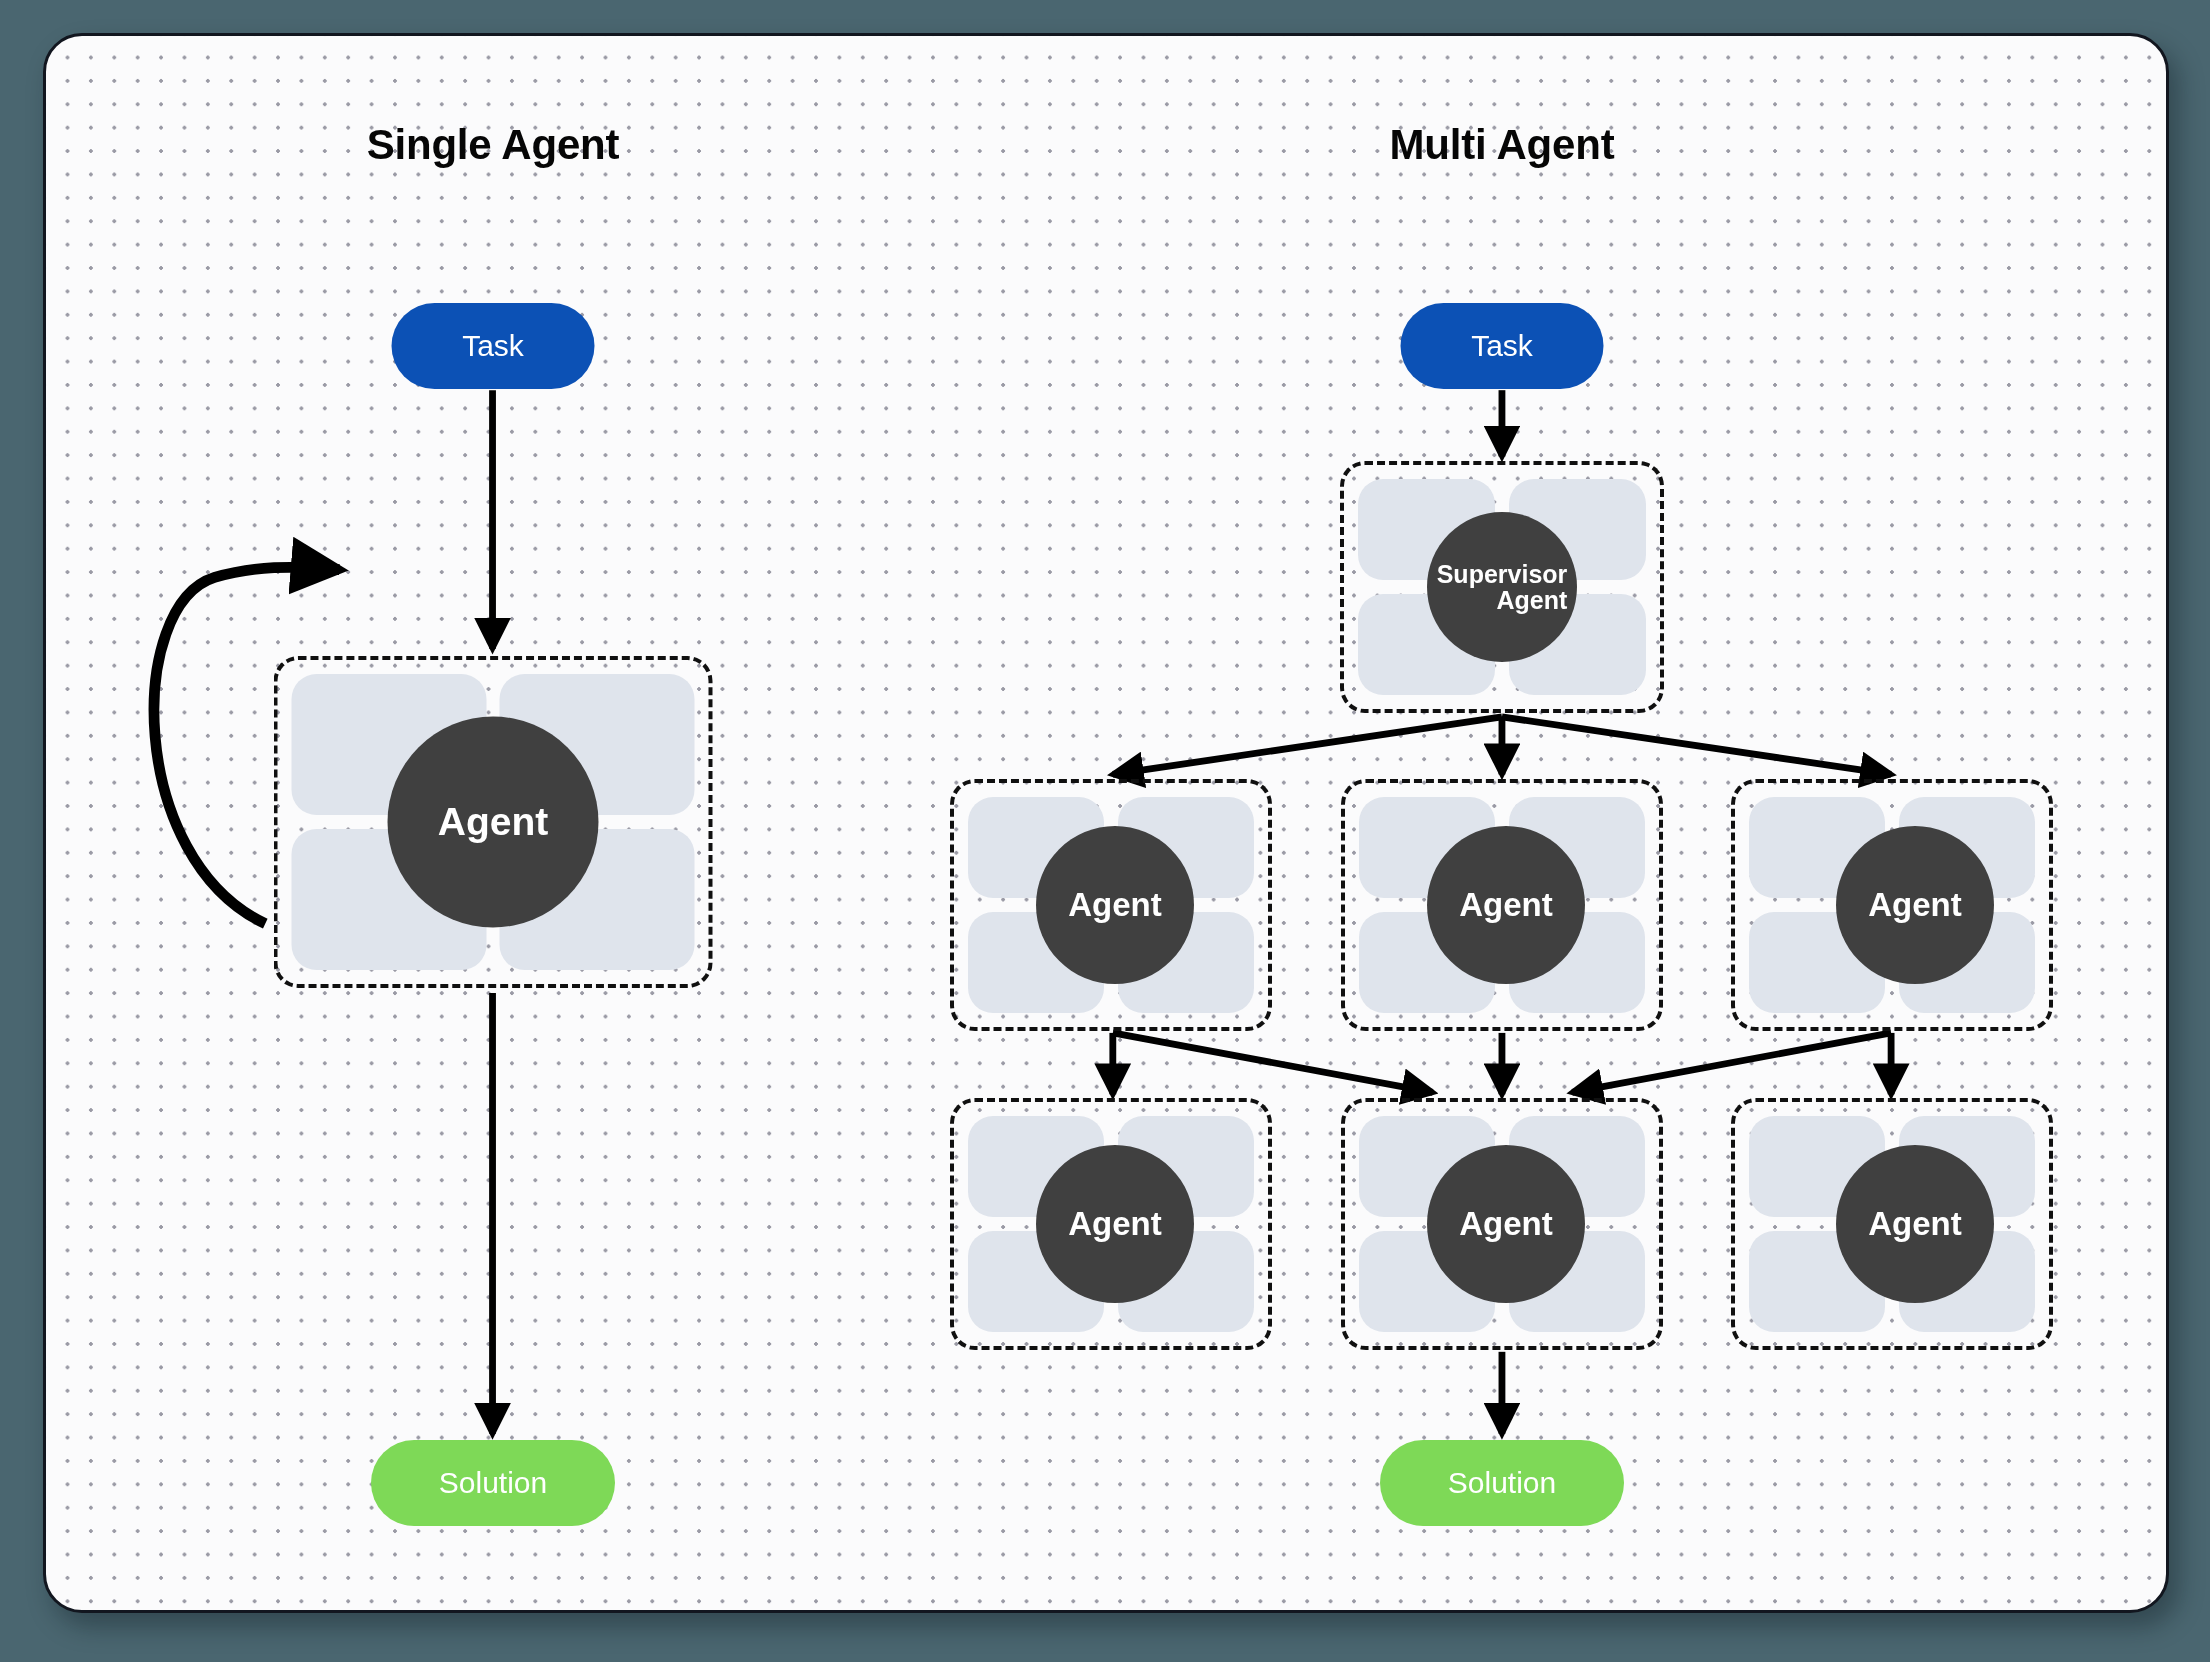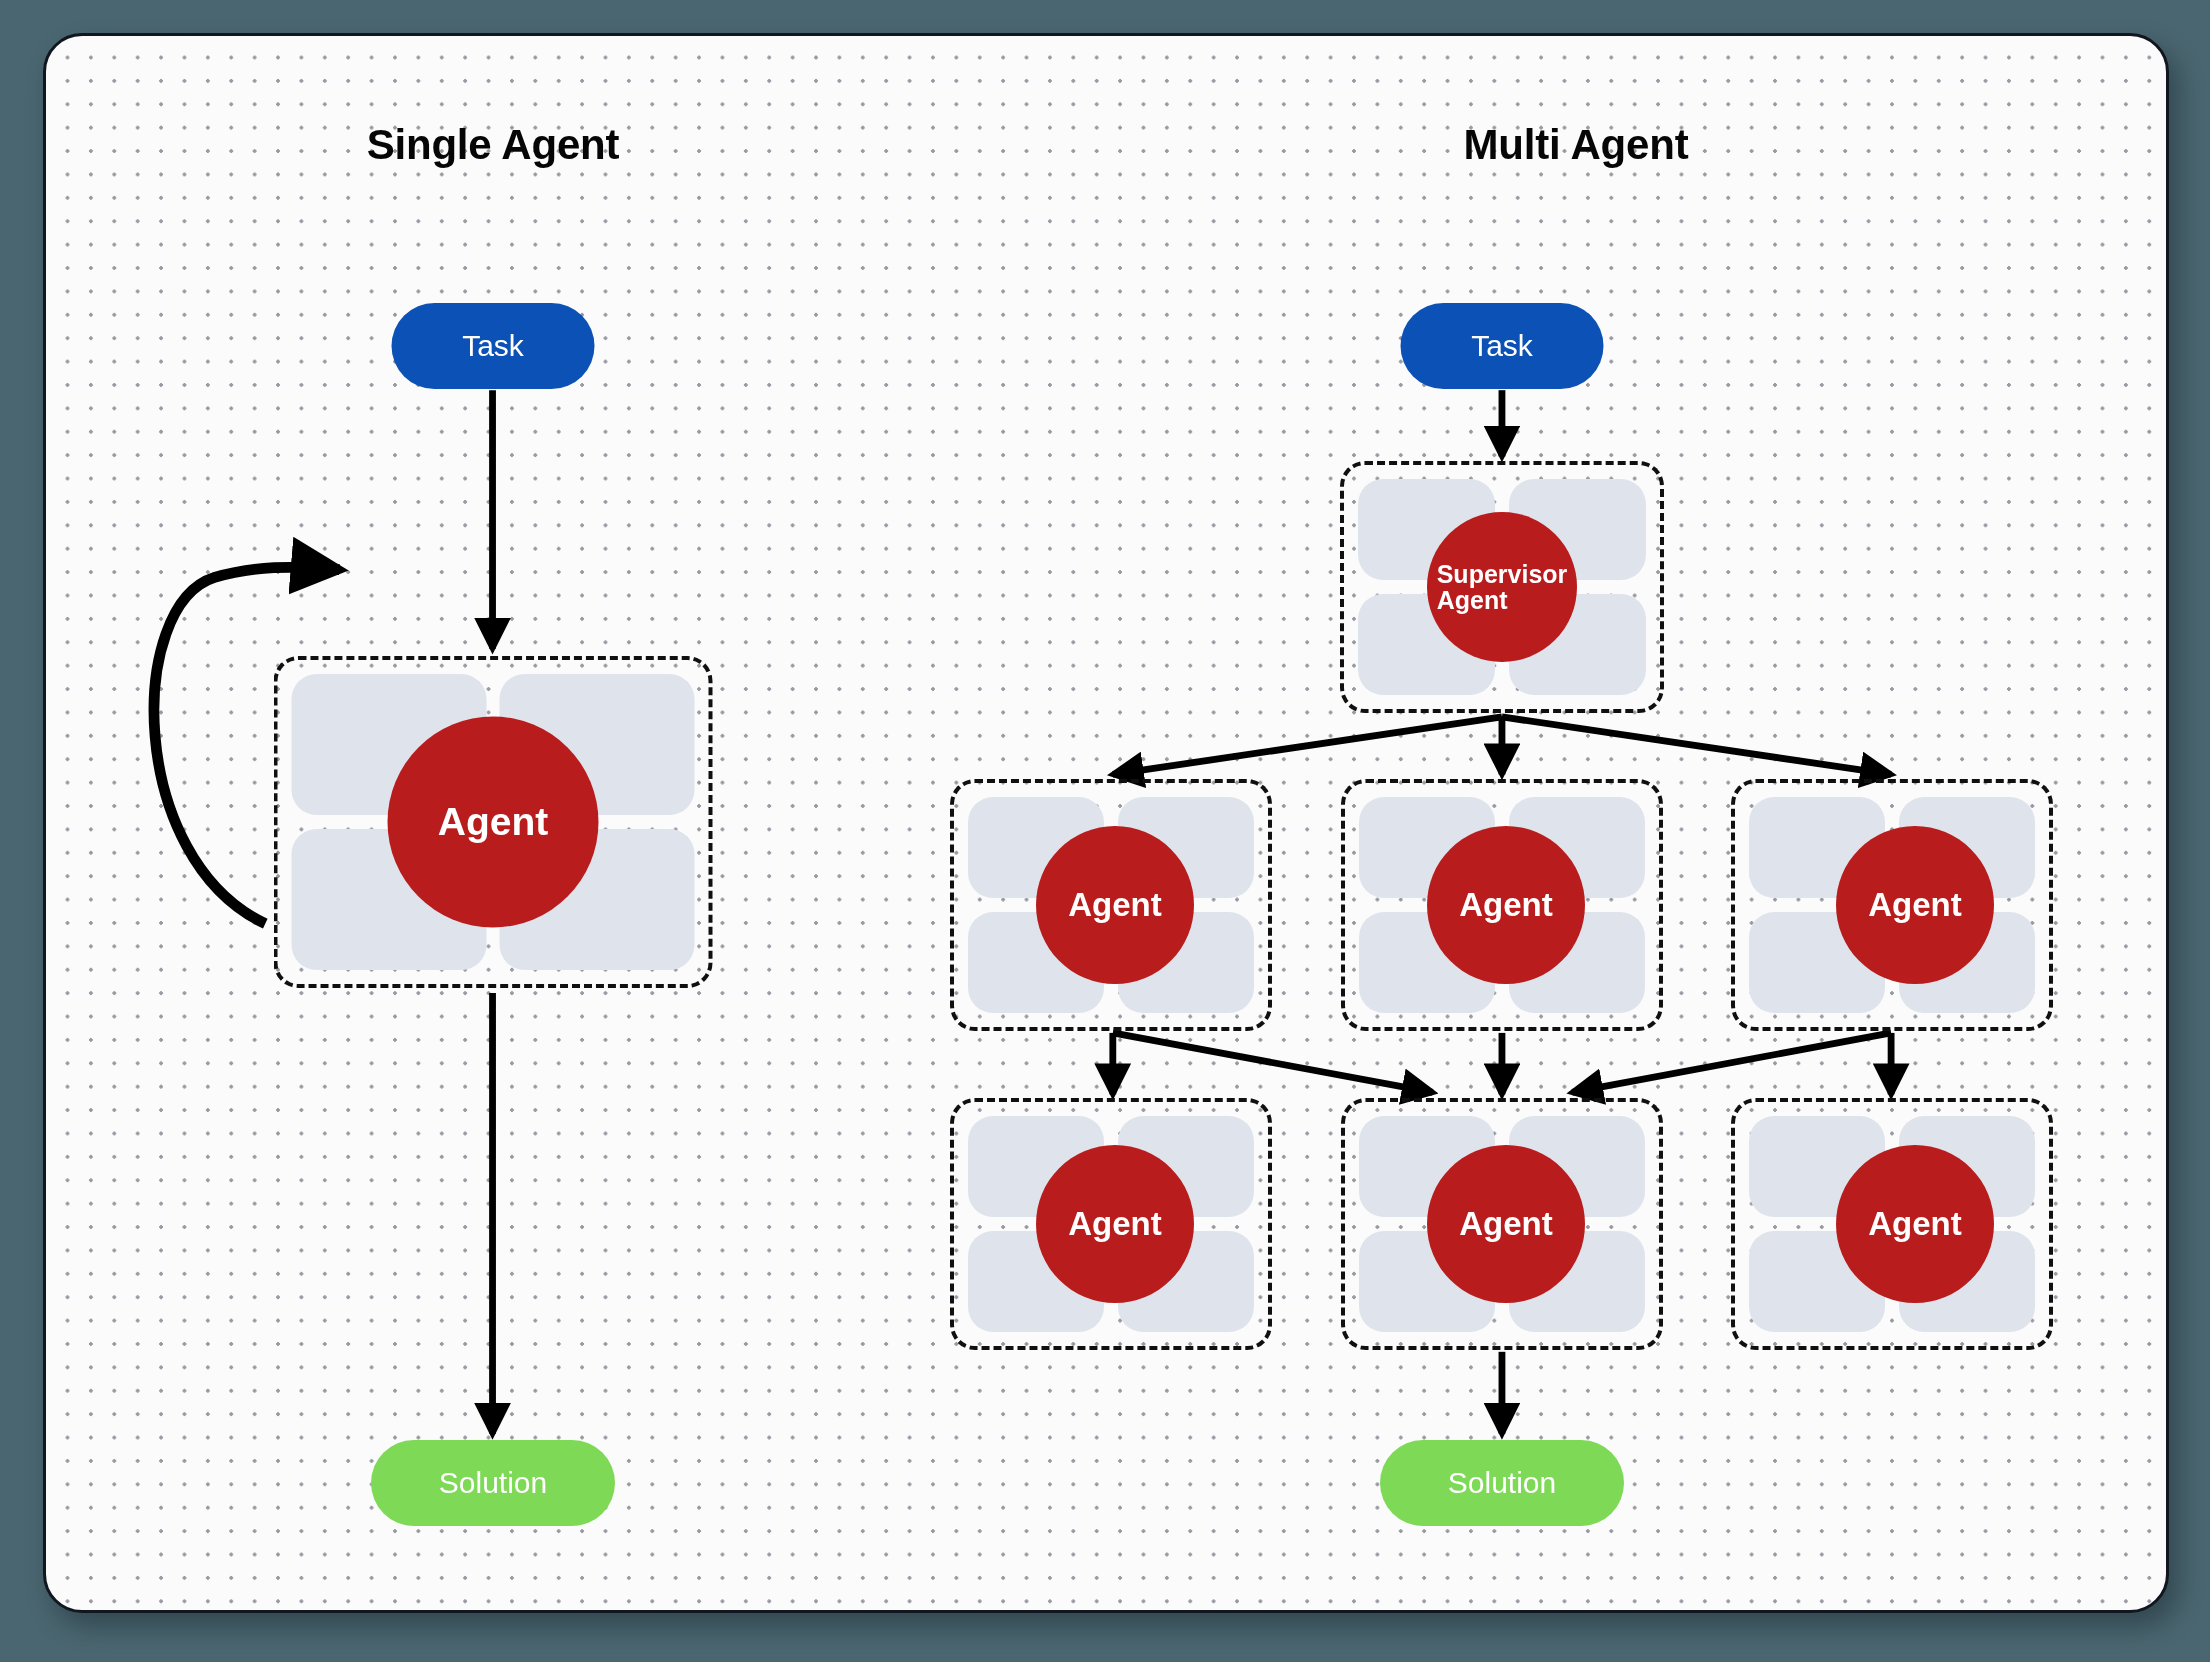--- a/index.html
+++ b/index.html
@@ -78,25 +78,25 @@
     grid-template-rows: 1fr 1fr;
     gap: 13.7px;
   }
   .tile {
     background: #dfe4ec;
     border-radius: 25px;
   }
   .core {
     position: absolute;
     border-radius: 50%;
-    background: #b91c1c;
+    background: #404040;
     display: flex;
     align-items: center;
     justify-content: center;
-    text-align: left;
+    text-align: right;
     color: #ffffff;
     font-weight: bold;
     line-height: 1.04;
     transform: translate(-50%, -50%);
   }
   .core.big { font-size: 33px; }
   .core.small { font-size: 25px; }
 </style>
 </head>
 <body>
@@ -128,21 +128,21 @@
       <line x1="1141" y1="1059" x2="1469" y2="1120"></line>
       <line x1="1540" y1="1059" x2="1540" y2="1122"></line>
       <line x1="1939" y1="1059" x2="1939" y2="1122"></line>
       <line x1="1939" y1="1059" x2="1612" y2="1120"></line>
 
       <line x1="1540" y1="1386" x2="1540" y2="1470"></line>
     </g>
   </svg>
 
   <div class="panel-title" style="left:493px; top:121px;">Single Agent</div>
-  <div class="panel-title" style="left:1576px; top:121px;">Multi Agent</div>
+  <div class="panel-title" style="left:1502px; top:121px;">Multi Agent</div>
 
   <div class="pill" style="left:493px; top:346px; width:203px; height:86px; background:#0c51b5;">Task</div>
 
   <div class="cluster" style="left:493px; top:822px; width:439px; height:332px;">
     <div class="tiles">
       <div class="tile"></div>
       <div class="tile"></div>
       <div class="tile"></div>
       <div class="tile"></div>
     </div>

